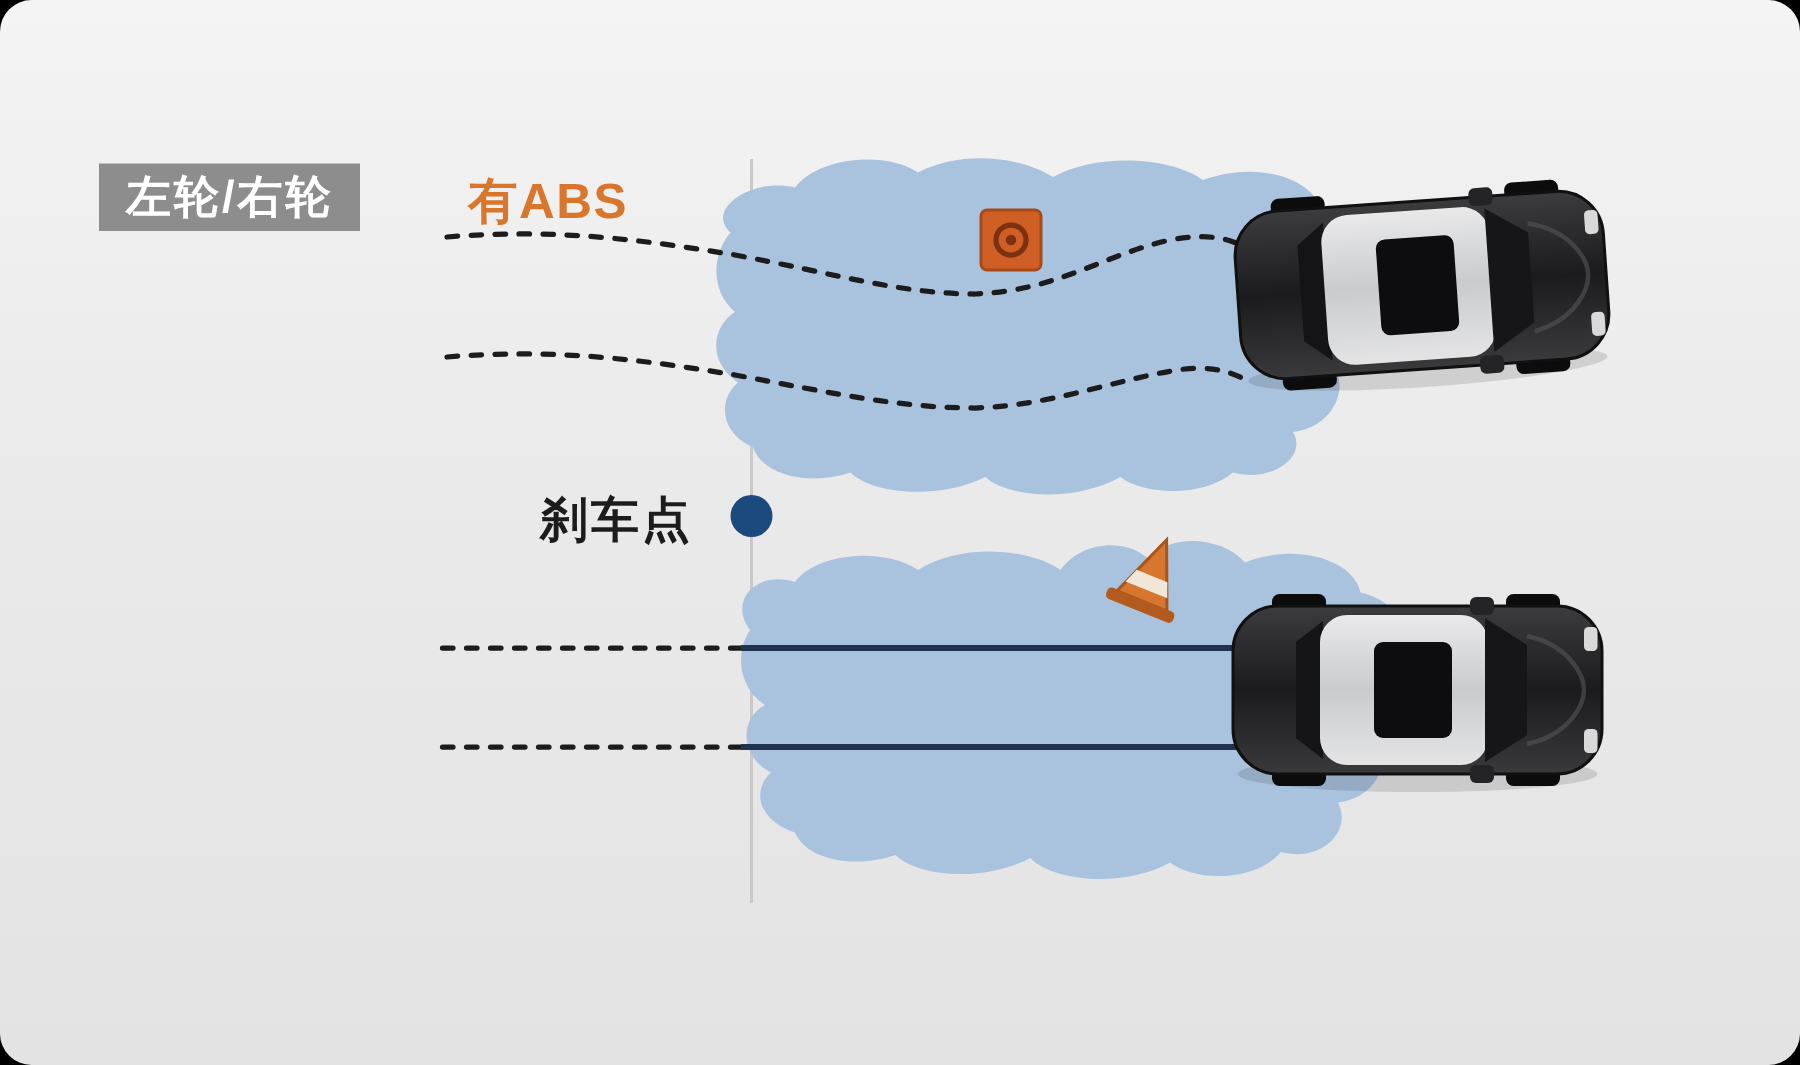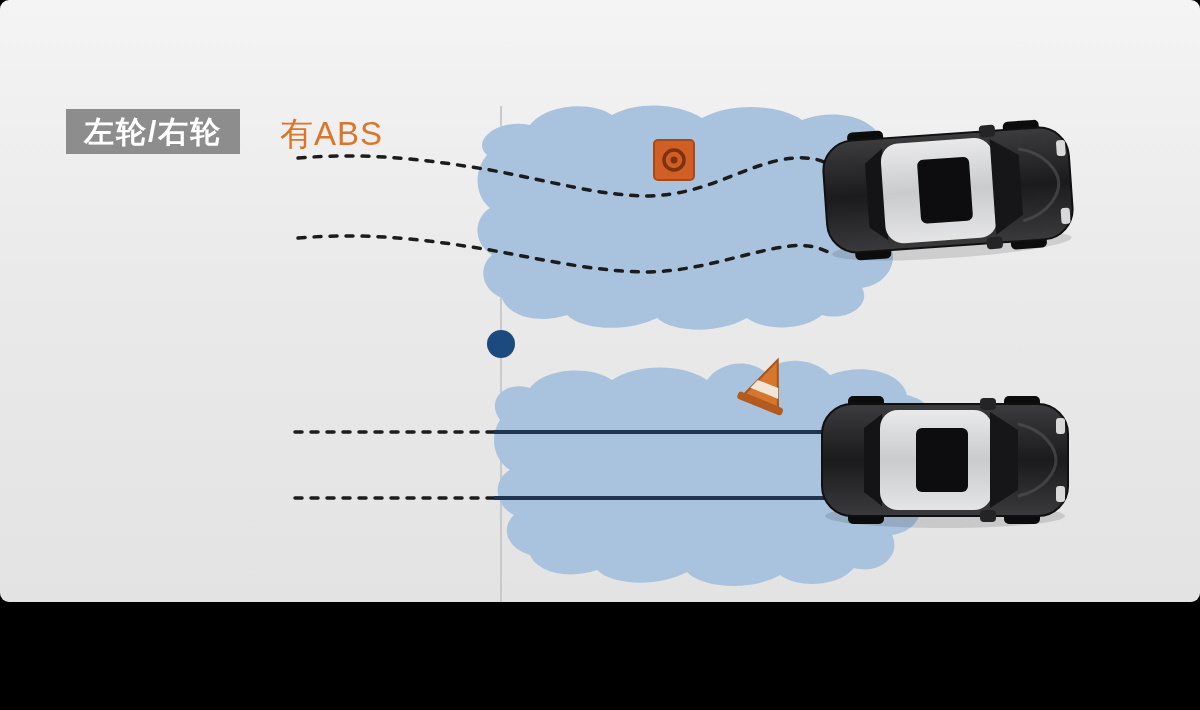--- a/index.html
+++ b/index.html
@@ -1,35 +1,35 @@
 <!DOCTYPE html>
 <html><head>
 <meta charset="utf-8">
 <style>
   html,body{margin:0;padding:0;background:#000;}
   body{
     width:1200px;height:710px;overflow:hidden;
     font-family:"Liberation Sans","DejaVu Sans",sans-serif;
   }
   .canvas{
-    position:relative;width:1200px;height:602px;
-    border-radius:9px;overflow:hidden;
+    position:relative;width:1200px;height:710px;
+    border-radius:21px;overflow:hidden;
     background:linear-gradient(180deg,#f4f4f4 0%,#eaeaea 45%,#e3e3e3 100%);
   }
   .diagram-svg{position:absolute;left:0;top:0;width:1200px;height:710px;}
   .label{position:absolute;white-space:nowrap;user-select:none;}
   .wheel-badge{
     left:66px;top:109px;
     background:#8d8d8d;color:#ffffff;
     font-size:30px;font-weight:bold;letter-spacing:2px;
     padding:6px 18px;line-height:1.1;
   }
   .with-abs{
-    left:280px;top:112px;
-    color:#d8772c;font-size:33px;font-weight:normal;letter-spacing:1px;
+    left:312px;top:112px;
+    color:#d8772c;font-size:33px;font-weight:bold;letter-spacing:1px;
   }
   .brake-point{
     left:360px;top:325px;
     color:#1c1c1c;font-size:32px;font-weight:bold;letter-spacing:2px;
   }
   .without-abs{
     left:295px;top:384px;
     color:#1c1c1c;font-size:33px;font-weight:bold;letter-spacing:1px;
   }
 </style>
@@ -146,14 +146,15 @@
       <rect x="96" y="28" width="52" height="64" rx="6" fill="#0d0d0f"></rect>
       <path d="M170 12 L198 30 L198 90 L170 108 Z" fill="#161618"></path>
       <path d="M198 24 C 226 30, 236 50, 236 60 C 236 70, 226 90, 198 96" fill="none" stroke="#555" stroke-width="3" opacity="0.6"></path>
       <rect x="236" y="18" width="9" height="16" rx="3" fill="#d9d9d9"></rect>
       <rect x="236" y="86" width="9" height="16" rx="3" fill="#d9d9d9"></rect>
     </g>
   </svg>
 
   <div class="label wheel-badge">左轮/右轮</div>
   <div class="label with-abs">有ABS</div>
+  <div class="label brake-point">刹车点</div>
 
 </div>
 
 </body></html>

